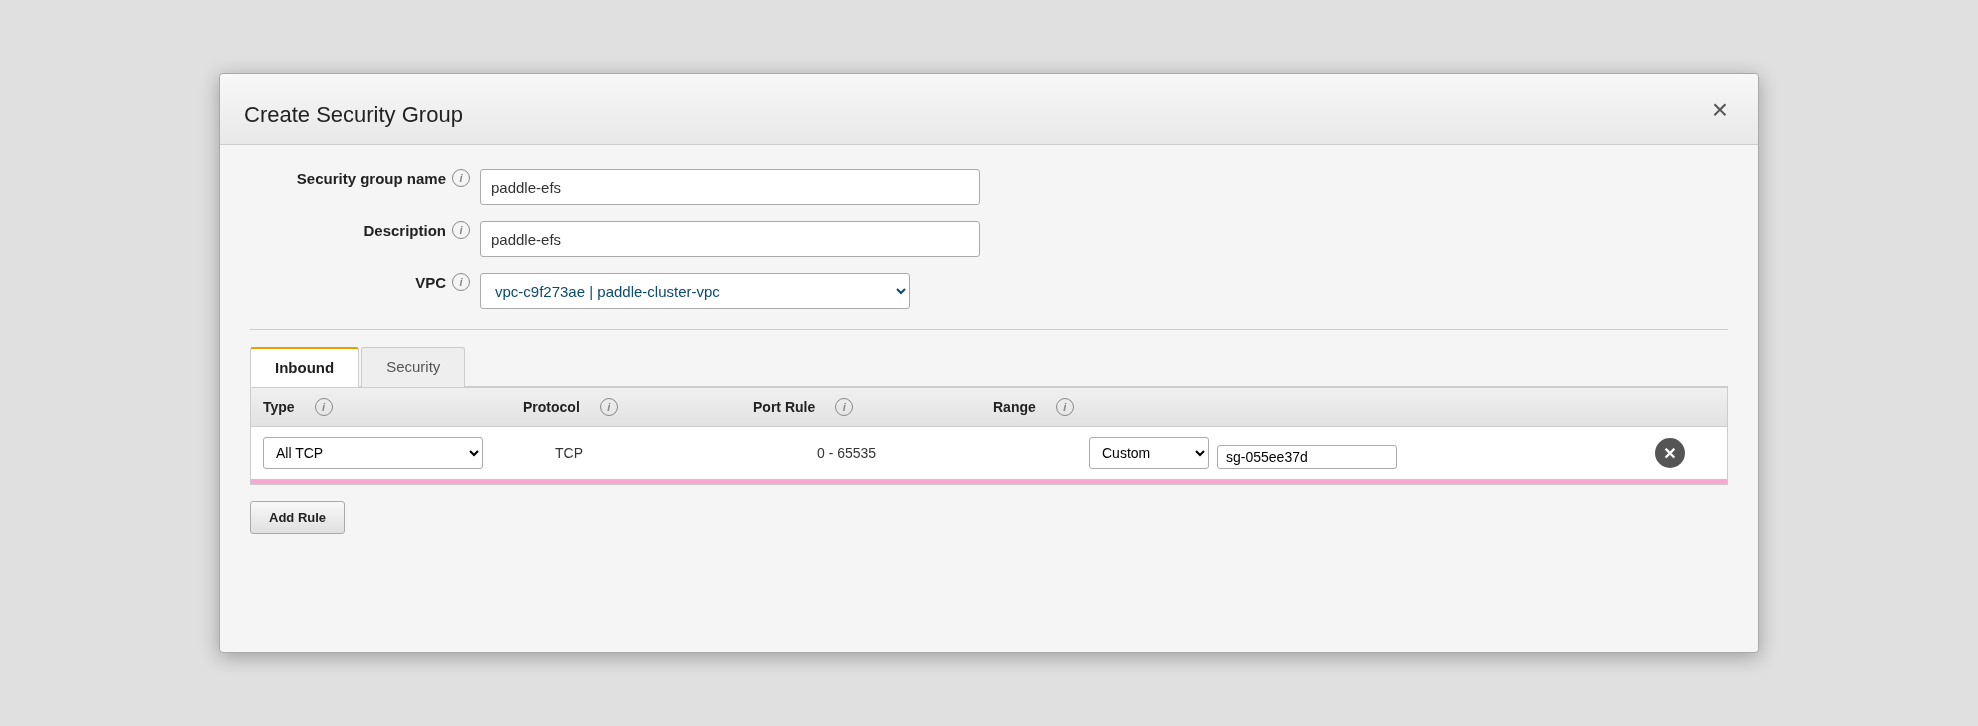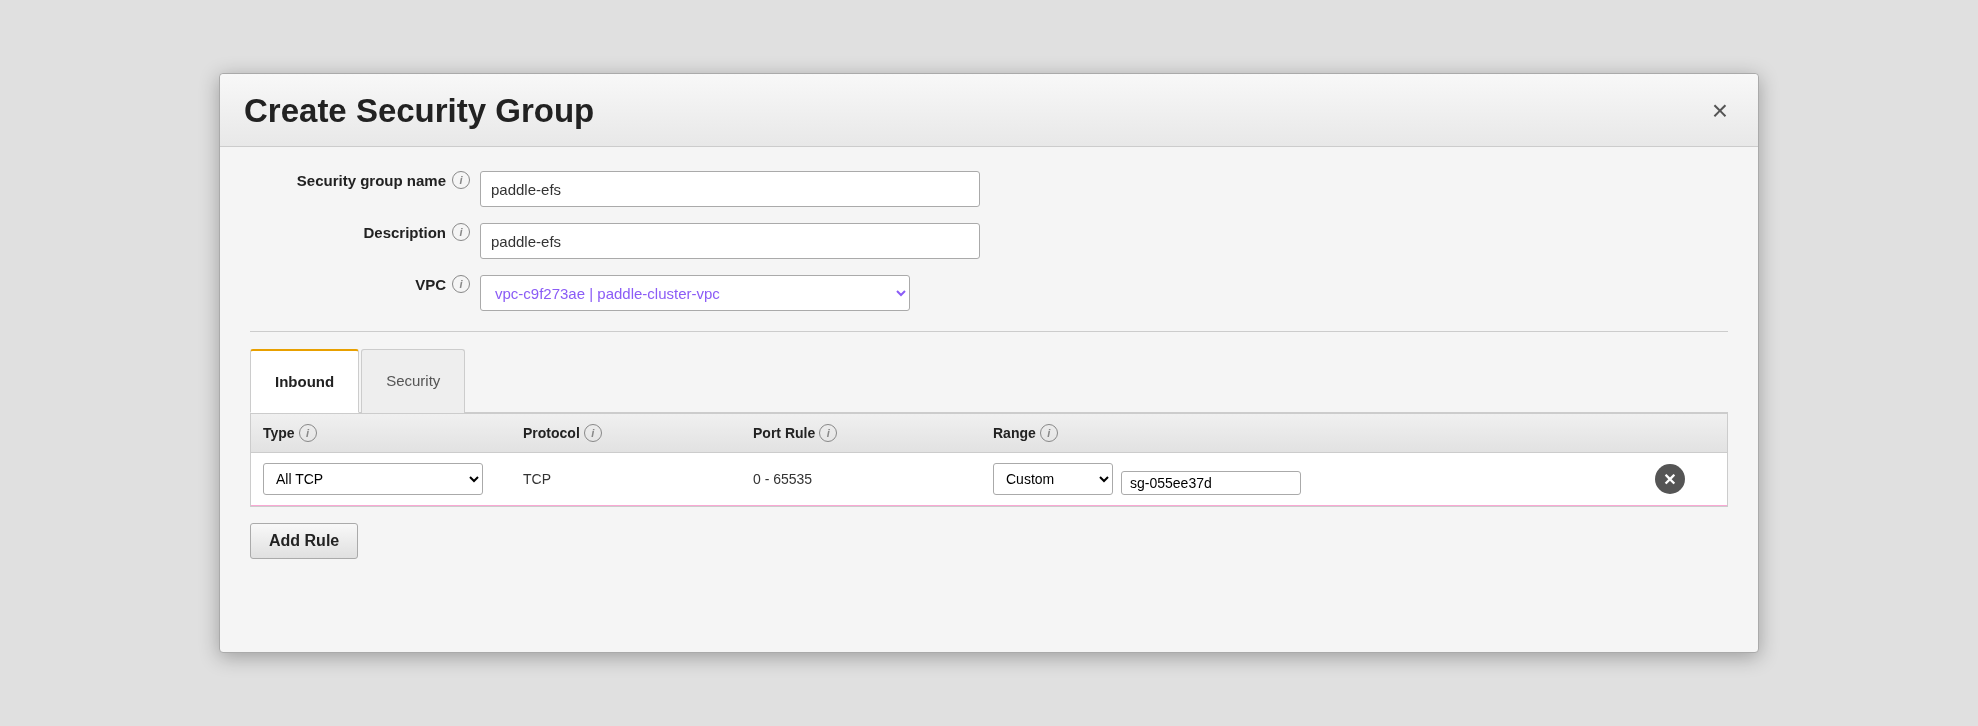--- a/index.html
+++ b/index.html
@@ -31,23 +31,24 @@
       background: linear-gradient(to bottom, #f8f8f8, #e8e8e8);
       border-bottom: 1px solid #ccc;
       padding: 18px 24px 16px 24px;
       display: flex;
       align-items: center;
       justify-content: space-between;
       border-radius: 4px 4px 0 0;
     }
 
     .dialog-title {
-      font-size: 33px;
-      font-weight: bold;
-      color: #222;
+      font-size: 22px;
+      font-weight: normal;
+      color: #222;
+      margin-top: 10px;
     }
 
     .close-btn {
       background: none;
       border: none;
       cursor: pointer;
       font-size: 28px;
       color: #555;
       line-height: 1;
       padding: 2px 6px;
@@ -107,21 +108,21 @@
       background: #fff;
     }
 
     .form-select {
       width: 430px;
       height: 36px;
       border: 1px solid #aaa;
       border-radius: 3px;
       padding: 6px 10px;
       font-size: 15px;
-      color: #8b5cf6;
+      color: #0c4a6e;
       background: #fff;
       cursor: pointer;
       appearance: auto;
     }
 
     .divider {
       border: none;
       border-top: 1px solid #ccc;
       margin: 4px 0 16px 0;
     }
@@ -136,21 +137,21 @@
       margin-bottom: 0;
     }
 
     .tabs {
       display: flex;
       border-bottom: 1px solid #ccc;
       margin-bottom: 0;
     }
 
     .tab {
-      padding: 22px 24px;
+      padding: 10px 24px;
       font-size: 15px;
       cursor: pointer;
       border: 1px solid #ccc;
       border-bottom: none;
       background: #eee;
       color: #555;
       margin-right: 2px;
       border-radius: 3px 3px 0 0;
       position: relative;
       top: 1px;
@@ -176,29 +177,30 @@
       border-bottom: 1px solid #ccc;
       padding: 10px 12px;
     }
 
     .table-header-cell {
       font-weight: bold;
       font-size: 14px;
       color: #222;
       display: flex;
       align-items: center;
-      gap: 4px;
+      gap: 20px;
     }
 
     .table-row {
       display: grid;
       grid-template-columns: 260px 230px 240px 1fr 60px;
       padding: 10px 12px;
       align-items: center;
-      border-bottom: 1px solid #f9a8d4;
+      border-bottom: 5px solid #f9a8d4;
+      gap: 32px;
     }
 
     .table-cell {
       font-size: 14px;
       color: #333;
       display: flex;
       align-items: center;
       gap: 6px;
     }
 
@@ -250,21 +252,21 @@
       font-size: 16px;
       font-weight: bold;
     }
 
     .add-rule-btn {
       margin-top: 16px;
       padding: 8px 18px;
       background: linear-gradient(to bottom, #f8f8f8, #e0e0e0);
       border: 1px solid #aaa;
       border-radius: 3px;
-      font-size: 16px;
+      font-size: 13px;
       font-weight: bold;
       cursor: pointer;
       color: #222;
     }
 
     .source-cell-inner {
       display: flex;
       align-items: flex-end;
       gap: 8px;
     }

